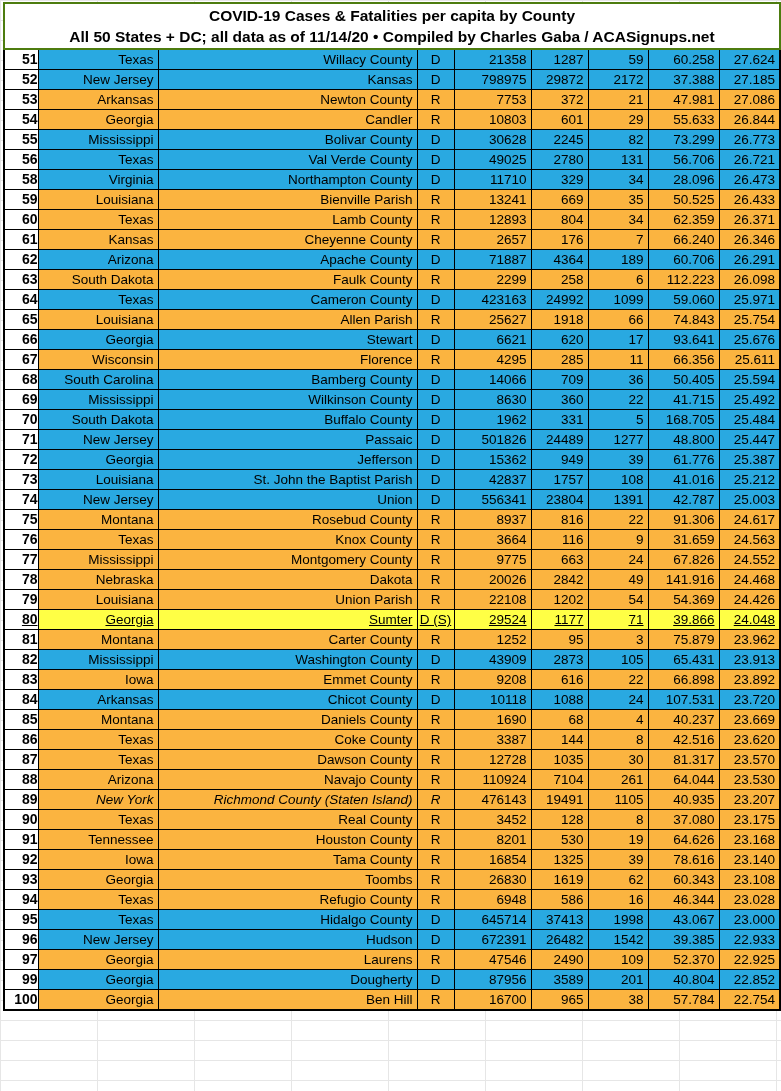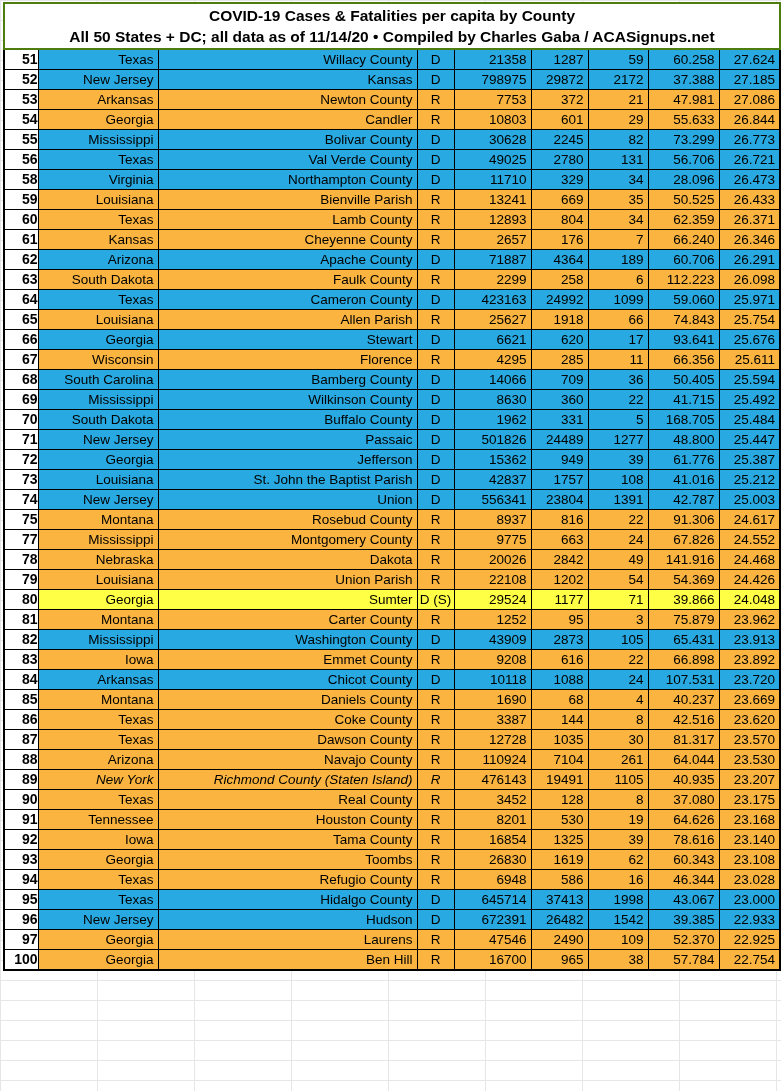--- a/index.html
+++ b/index.html
@@ -58,21 +58,21 @@
     font-weight:bold;
     text-align:right;
     background:#fff !important;
     font-size:14px;
   }
   .state-cell,.county-cell{text-align:right;padding-right:4px;}
   .rd-cell{text-align:center;}
   .num-cell{text-align:right;padding-right:4px;}
   tr.party-d td{background:var(--c-d);}
   tr.party-r td{background:var(--c-r);}
-  tr.party-s td{background:var(--c-s);}
+  tr.party-s td{background:var(--c-s);text-decoration:underline;}
   tr.italic-row .state-cell,
   tr.italic-row .county-cell,
   tr.italic-row .rd-cell{font-style:italic;}
 </style>
 </head>
 <body>
 
 <table>
   <colgroup>
     <col style="width:34px">
@@ -352,20 +352,31 @@
     <td class="state-cell">Montana</td>
     <td class="county-cell">Rosebud County</td>
     <td class="rd-cell">R</td>
     <td class="num-cell">8937</td>
     <td class="num-cell">816</td>
     <td class="num-cell">22</td>
     <td class="num-cell">91.306</td>
     <td class="num-cell">24.617</td>
   </tr>
       <tr class="party-r">
+    <td class="rank-cell">76</td>
+    <td class="state-cell">Texas</td>
+    <td class="county-cell">Knox County</td>
+    <td class="rd-cell">R</td>
+    <td class="num-cell">3664</td>
+    <td class="num-cell">116</td>
+    <td class="num-cell">9</td>
+    <td class="num-cell">31.659</td>
+    <td class="num-cell">24.563</td>
+  </tr>
+      <tr class="party-r">
     <td class="rank-cell">77</td>
     <td class="state-cell">Mississippi</td>
     <td class="county-cell">Montgomery County</td>
     <td class="rd-cell">R</td>
     <td class="num-cell">9775</td>
     <td class="num-cell">663</td>
     <td class="num-cell">24</td>
     <td class="num-cell">67.826</td>
     <td class="num-cell">24.552</td>
   </tr>
@@ -582,20 +593,31 @@
     <td class="rank-cell">97</td>
     <td class="state-cell">Georgia</td>
     <td class="county-cell">Laurens</td>
     <td class="rd-cell">R</td>
     <td class="num-cell">47546</td>
     <td class="num-cell">2490</td>
     <td class="num-cell">109</td>
     <td class="num-cell">52.370</td>
     <td class="num-cell">22.925</td>
   </tr>
+      <tr class="party-d">
+    <td class="rank-cell">99</td>
+    <td class="state-cell">Georgia</td>
+    <td class="county-cell">Dougherty</td>
+    <td class="rd-cell">D</td>
+    <td class="num-cell">87956</td>
+    <td class="num-cell">3589</td>
+    <td class="num-cell">201</td>
+    <td class="num-cell">40.804</td>
+    <td class="num-cell">22.852</td>
+  </tr>
       <tr class="party-r">
     <td class="rank-cell">100</td>
     <td class="state-cell">Georgia</td>
     <td class="county-cell">Ben Hill</td>
     <td class="rd-cell">R</td>
     <td class="num-cell">16700</td>
     <td class="num-cell">965</td>
     <td class="num-cell">38</td>
     <td class="num-cell">57.784</td>
     <td class="num-cell">22.754</td>

